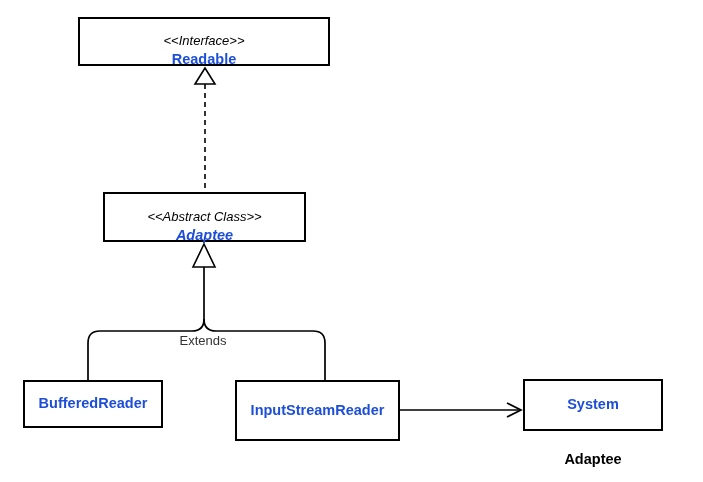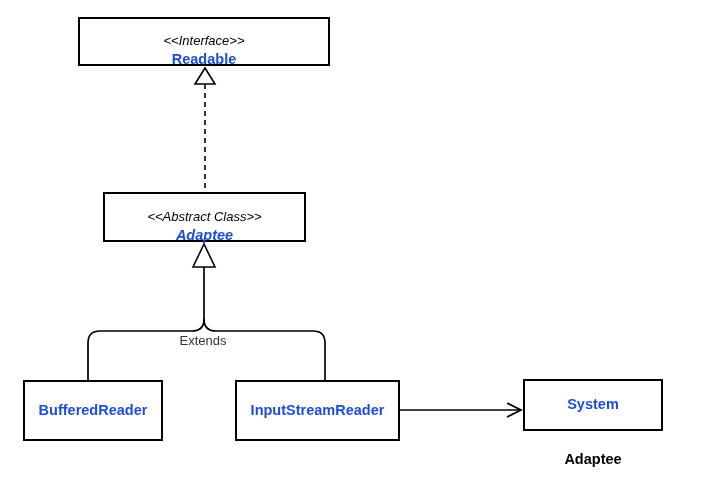--- a/index.html
+++ b/index.html
@@ -66,21 +66,21 @@
     font-weight: 400;
     font-size: 13px;
     color: #333333;
     background: #ffffff;
     padding: 0 2px;
   }
 
   
   .box-readable          { left: 78px;  top: 17px;  width: 252px; height: 49px; }
   .box-reader            { left: 103px; top: 192px; width: 203px; height: 50px; }
-  .box-bufferedreader    { left: 23px;  top: 380px; width: 140px; height: 61px; }
+  .box-bufferedreader    { left: 23px;  top: 380px; width: 140px; height: 48px; }
   .box-inputstreamreader { left: 235px; top: 380px; width: 165px; height: 61px; }
   .box-system            { left: 523px; top: 379px; width: 140px; height: 52px; }
 
   .caption-target  { left: 23px;  top: 451px; width: 140px; }
   .caption-adapter { left: 235px; top: 451px; width: 165px; }
   .caption-adaptee { left: 523px; top: 451px; width: 140px; }
 
   .label-extends { left: 151px; top: 333px; width: 100px; }
 </style>
 </head>

